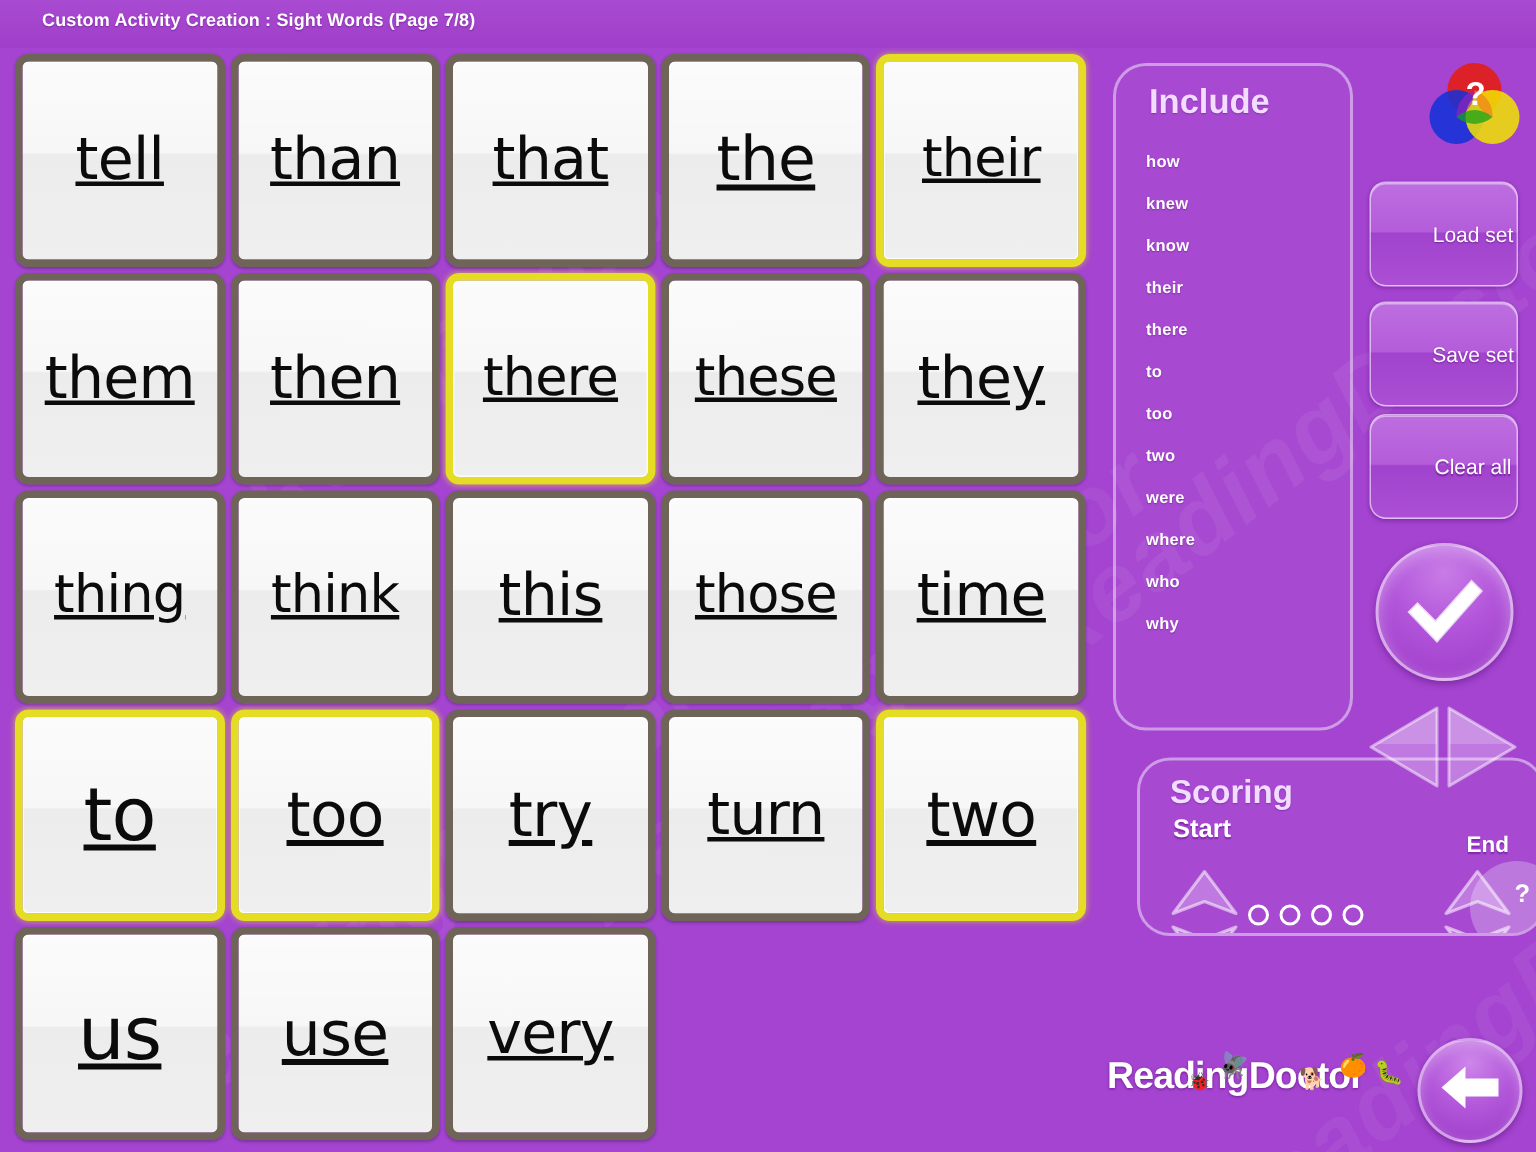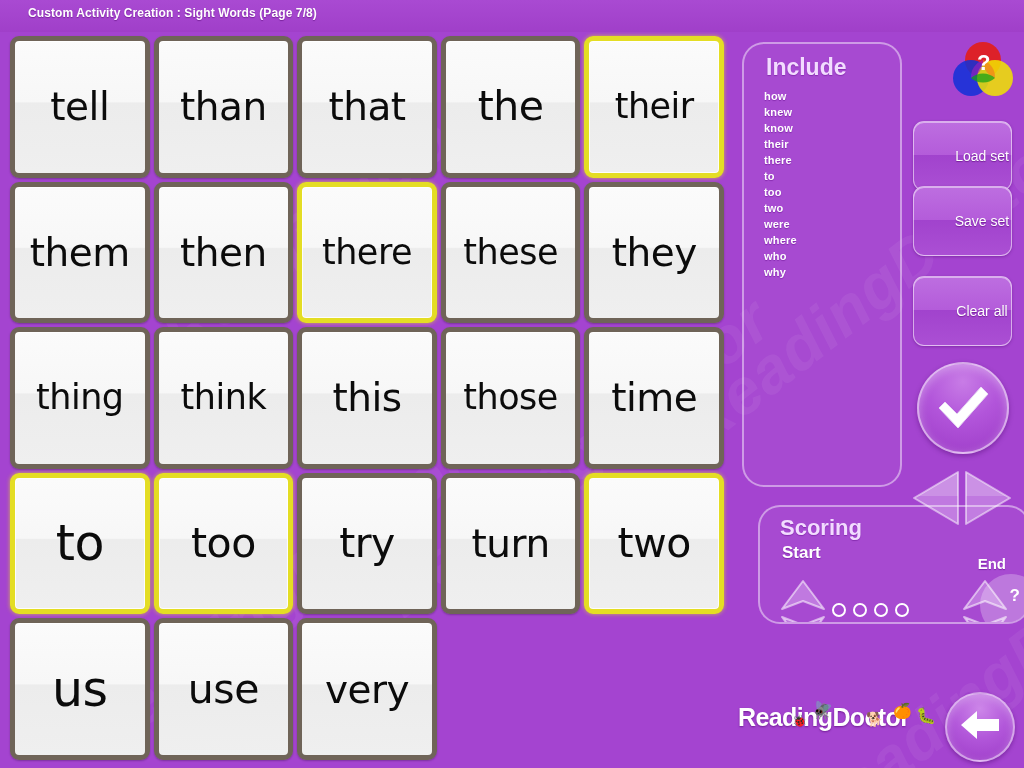--- a/index.html
+++ b/index.html
@@ -83,20 +83,21 @@
     box-shadow: inset 0 0 0 1px rgba(255,255,255,.85),
                 0 0 4px rgba(228,221,36,.7);
   }
   .tile-word {
     color: #0b0b0b;
     font-family: "DejaVu Sans", sans-serif;
     font-weight: 400;
     font-size: 38px;
     line-height: 1;
     letter-spacing: -.5px;
+    text-decoration: underline;
   }
   .tile-word.len2 { font-size: 49px; }
   .tile-word.len3 { font-size: 41px; }
   .tile-word.len4 { font-size: 39px; }
   .tile-word.len5 { font-size: 35px; }
 
   
   #include-panel {
     position: absolute;
     left: 742px; top: 42px;
@@ -119,20 +120,21 @@
     width: 120px;
     list-style: none;
   }
   #include-list li {
     color: #ffffff;
     font-size: 11px;
     font-weight: bold;
     line-height: 16px;
     letter-spacing: .2px;
     text-shadow: 0 1px 1px rgba(90,0,130,.45);
+    margin-top: 12px;
   }
 
   
   #color-wheel {
     position: absolute;
     left: 952px; top: 40px;
     width: 62px; height: 62px;
   }
   #color-wheel svg { display: block; }
 
@@ -150,21 +152,21 @@
     display: flex;
     align-items: center;
     justify-content: center;
     color: #ffffff;
     font-size: 14px;
     font-weight: normal;
     text-shadow: 0 1px 1px rgba(80,0,110,.55);
     padding-left: 39px;
   }
   #btn-load { top: 121px; }
-  #btn-save { top: 186px; }
+  #btn-save { top: 201px; }
   #btn-clear { top: 276px; }
 
   
   #btn-check {
     position: absolute;
     left: 917px; top: 362px;
     width: 92px; height: 92px;
     border-radius: 50%;
     border: 2px solid rgba(255,255,255,.55);
     background: radial-gradient(circle at 50% 20%,

